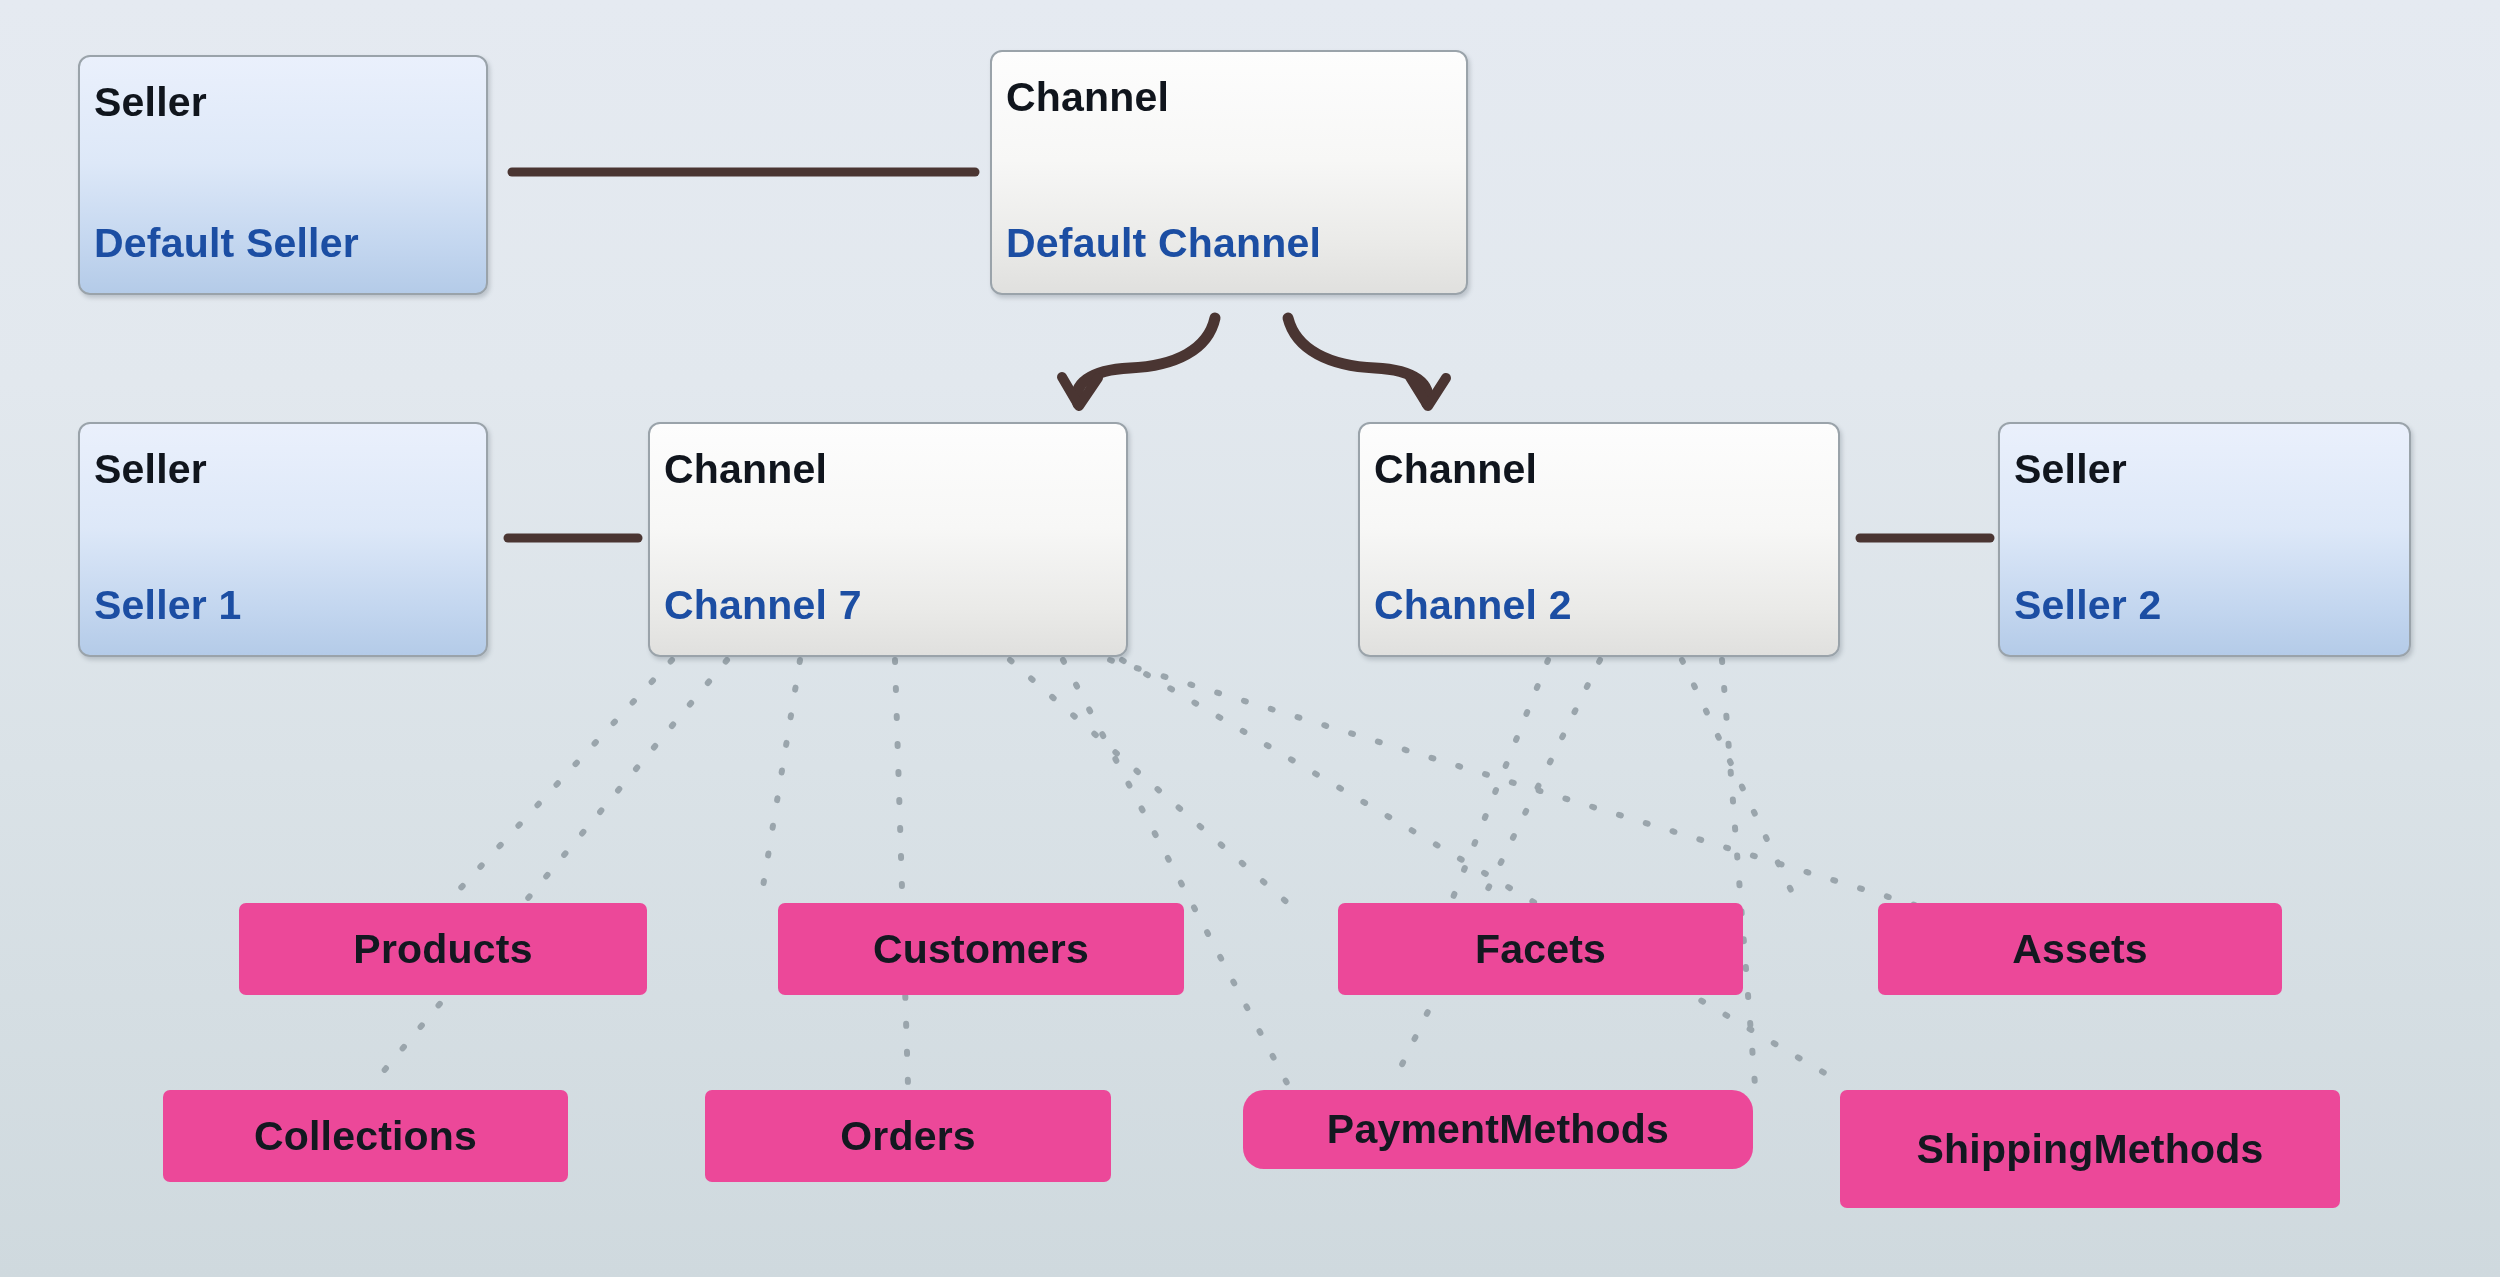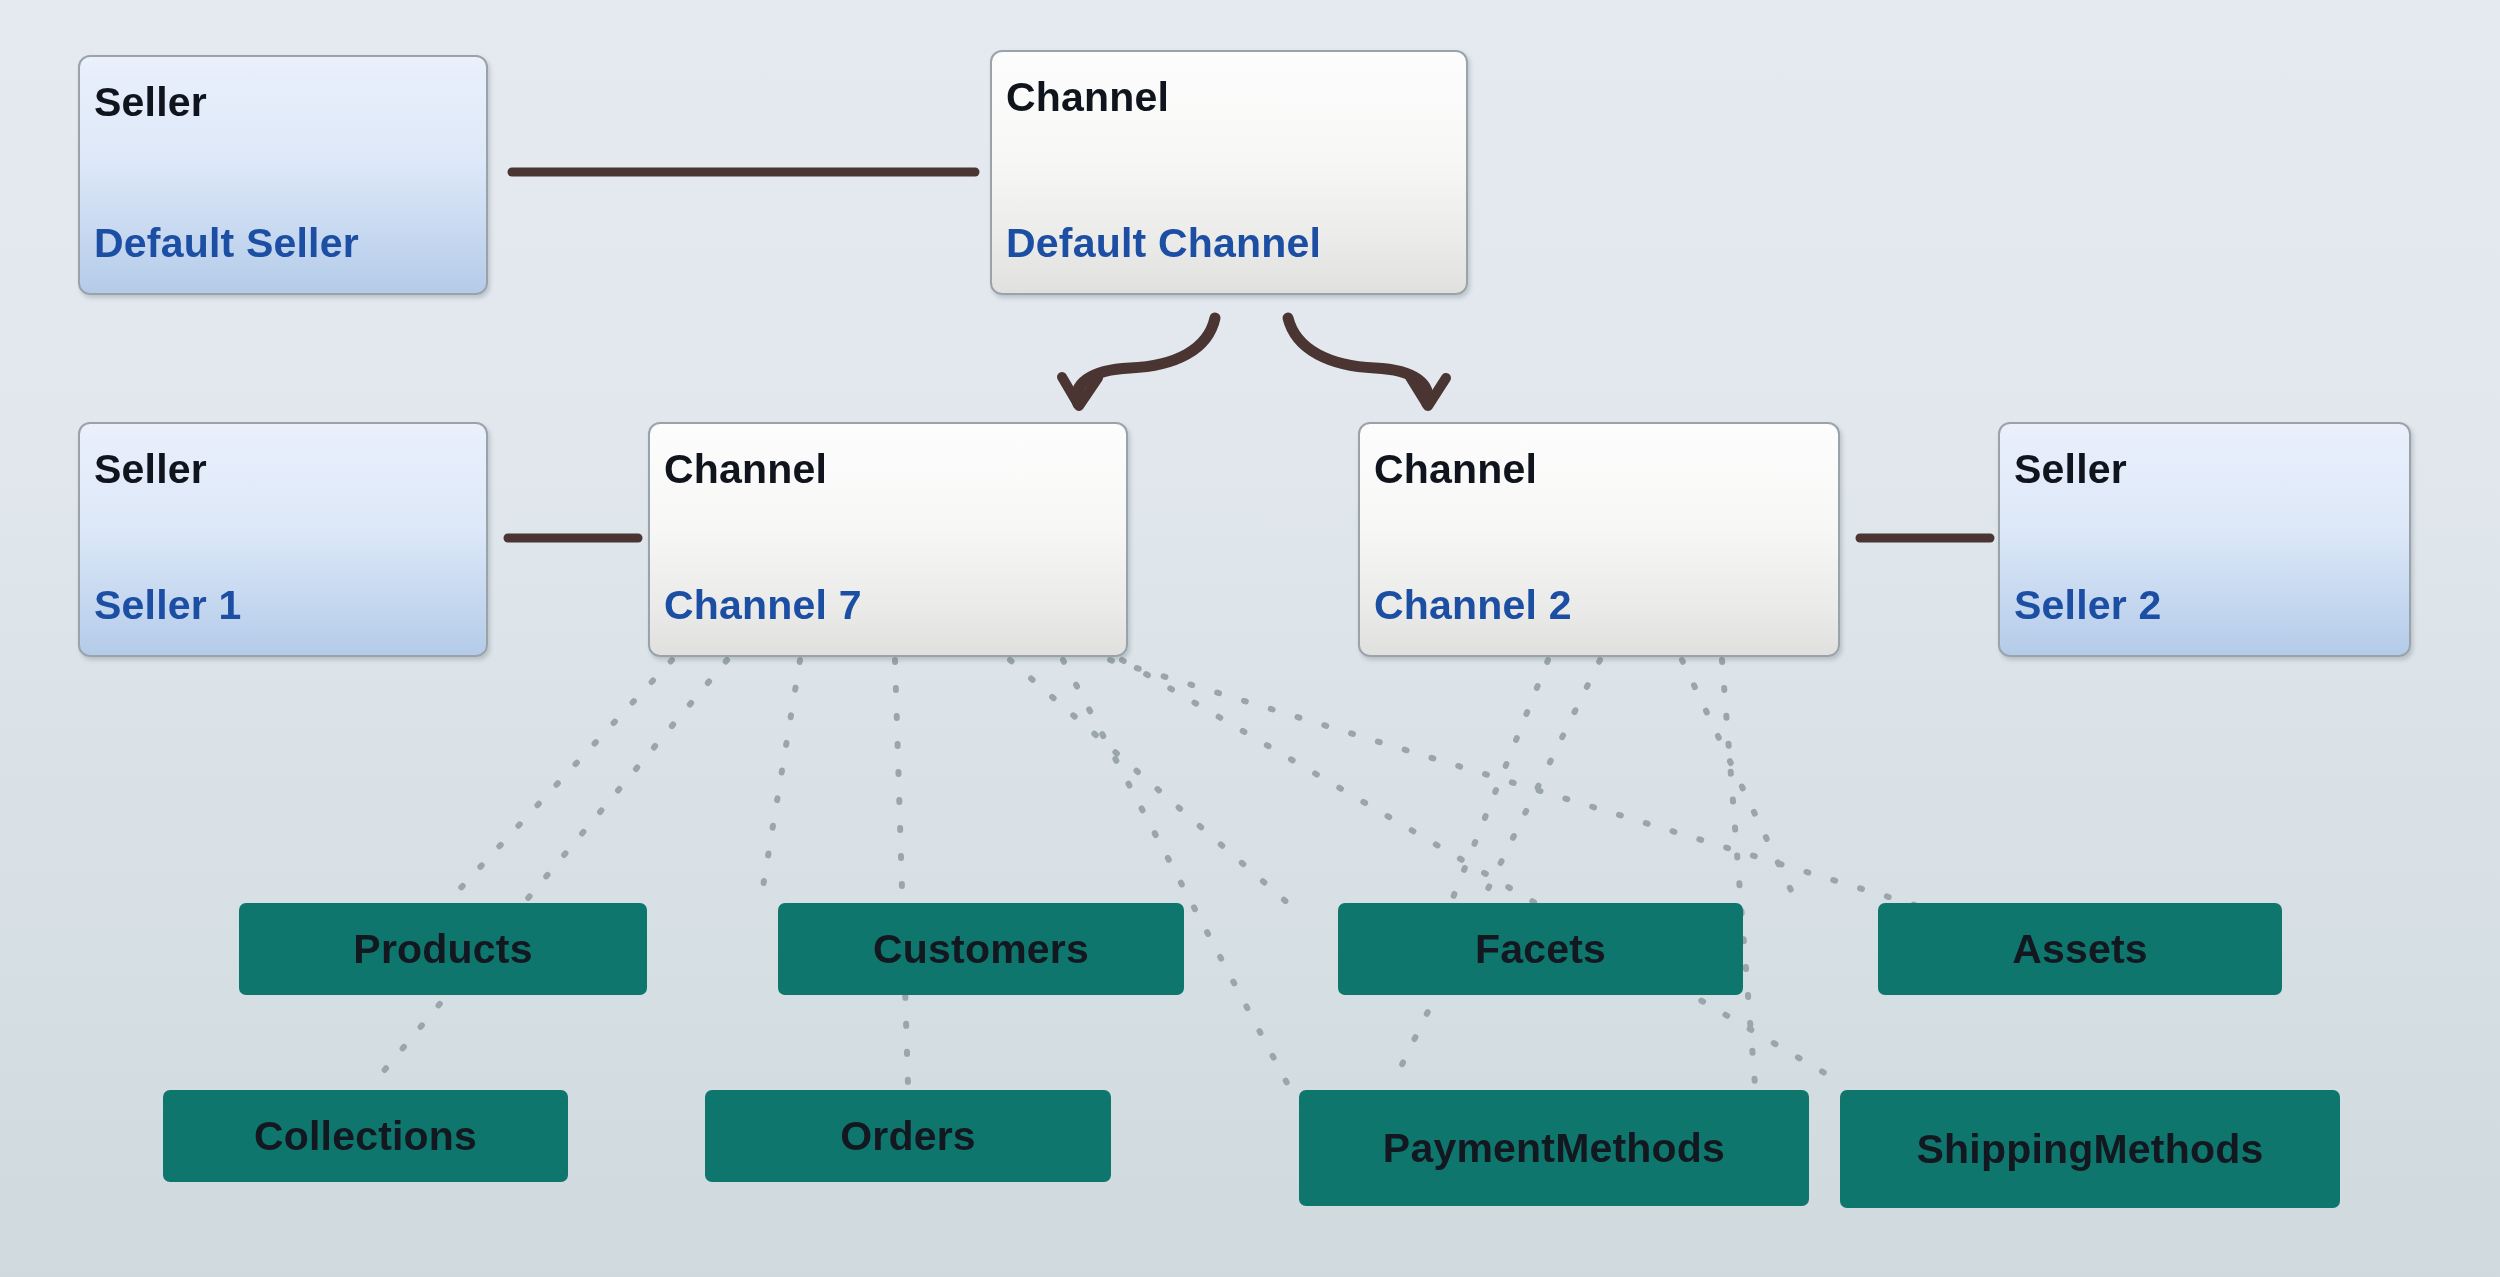--- a/index.html
+++ b/index.html
@@ -43,21 +43,21 @@
   }
 
   
   .card.big{padding:22px 14px 26px;}
   .card.big .ctitle{font-size:41px;}
   .card.big .cval{font-size:41px;}
 
   
   .tag{
     position:absolute;
-    background:#0f766e;
+    background:#ec4899;
     border-radius:7px;
     display:flex;
     align-items:center;
     justify-content:center;
     color:#131820;
     font-weight:bold;
     font-size:41px;
     box-sizing:border-box;
     letter-spacing:.2px;
   }
@@ -146,20 +146,20 @@
   <div class="tag" style="left:1878px;top:903px;width:404px;height:92px;">
     <span>Assets</span>
   </div>
 
   <div class="tag" style="left:163px;top:1090px;width:405px;height:92px;">
     <span>Collections</span>
   </div>
   <div class="tag" style="left:705px;top:1090px;width:406px;height:92px;">
     <span>Orders</span>
   </div>
-  <div class="tag" style="left:1299px;top:1090px;width:510px;height:116px;">
+  <div class="tag" style="left:1243px;top:1090px;width:510px;height:79px;border-radius:21px;">
     <span>PaymentMethods</span>
   </div>
   <div class="tag" style="left:1840px;top:1090px;width:500px;height:118px;">
     <span>ShippingMethods</span>
   </div>
 
 </div>
 
 </body></html>

